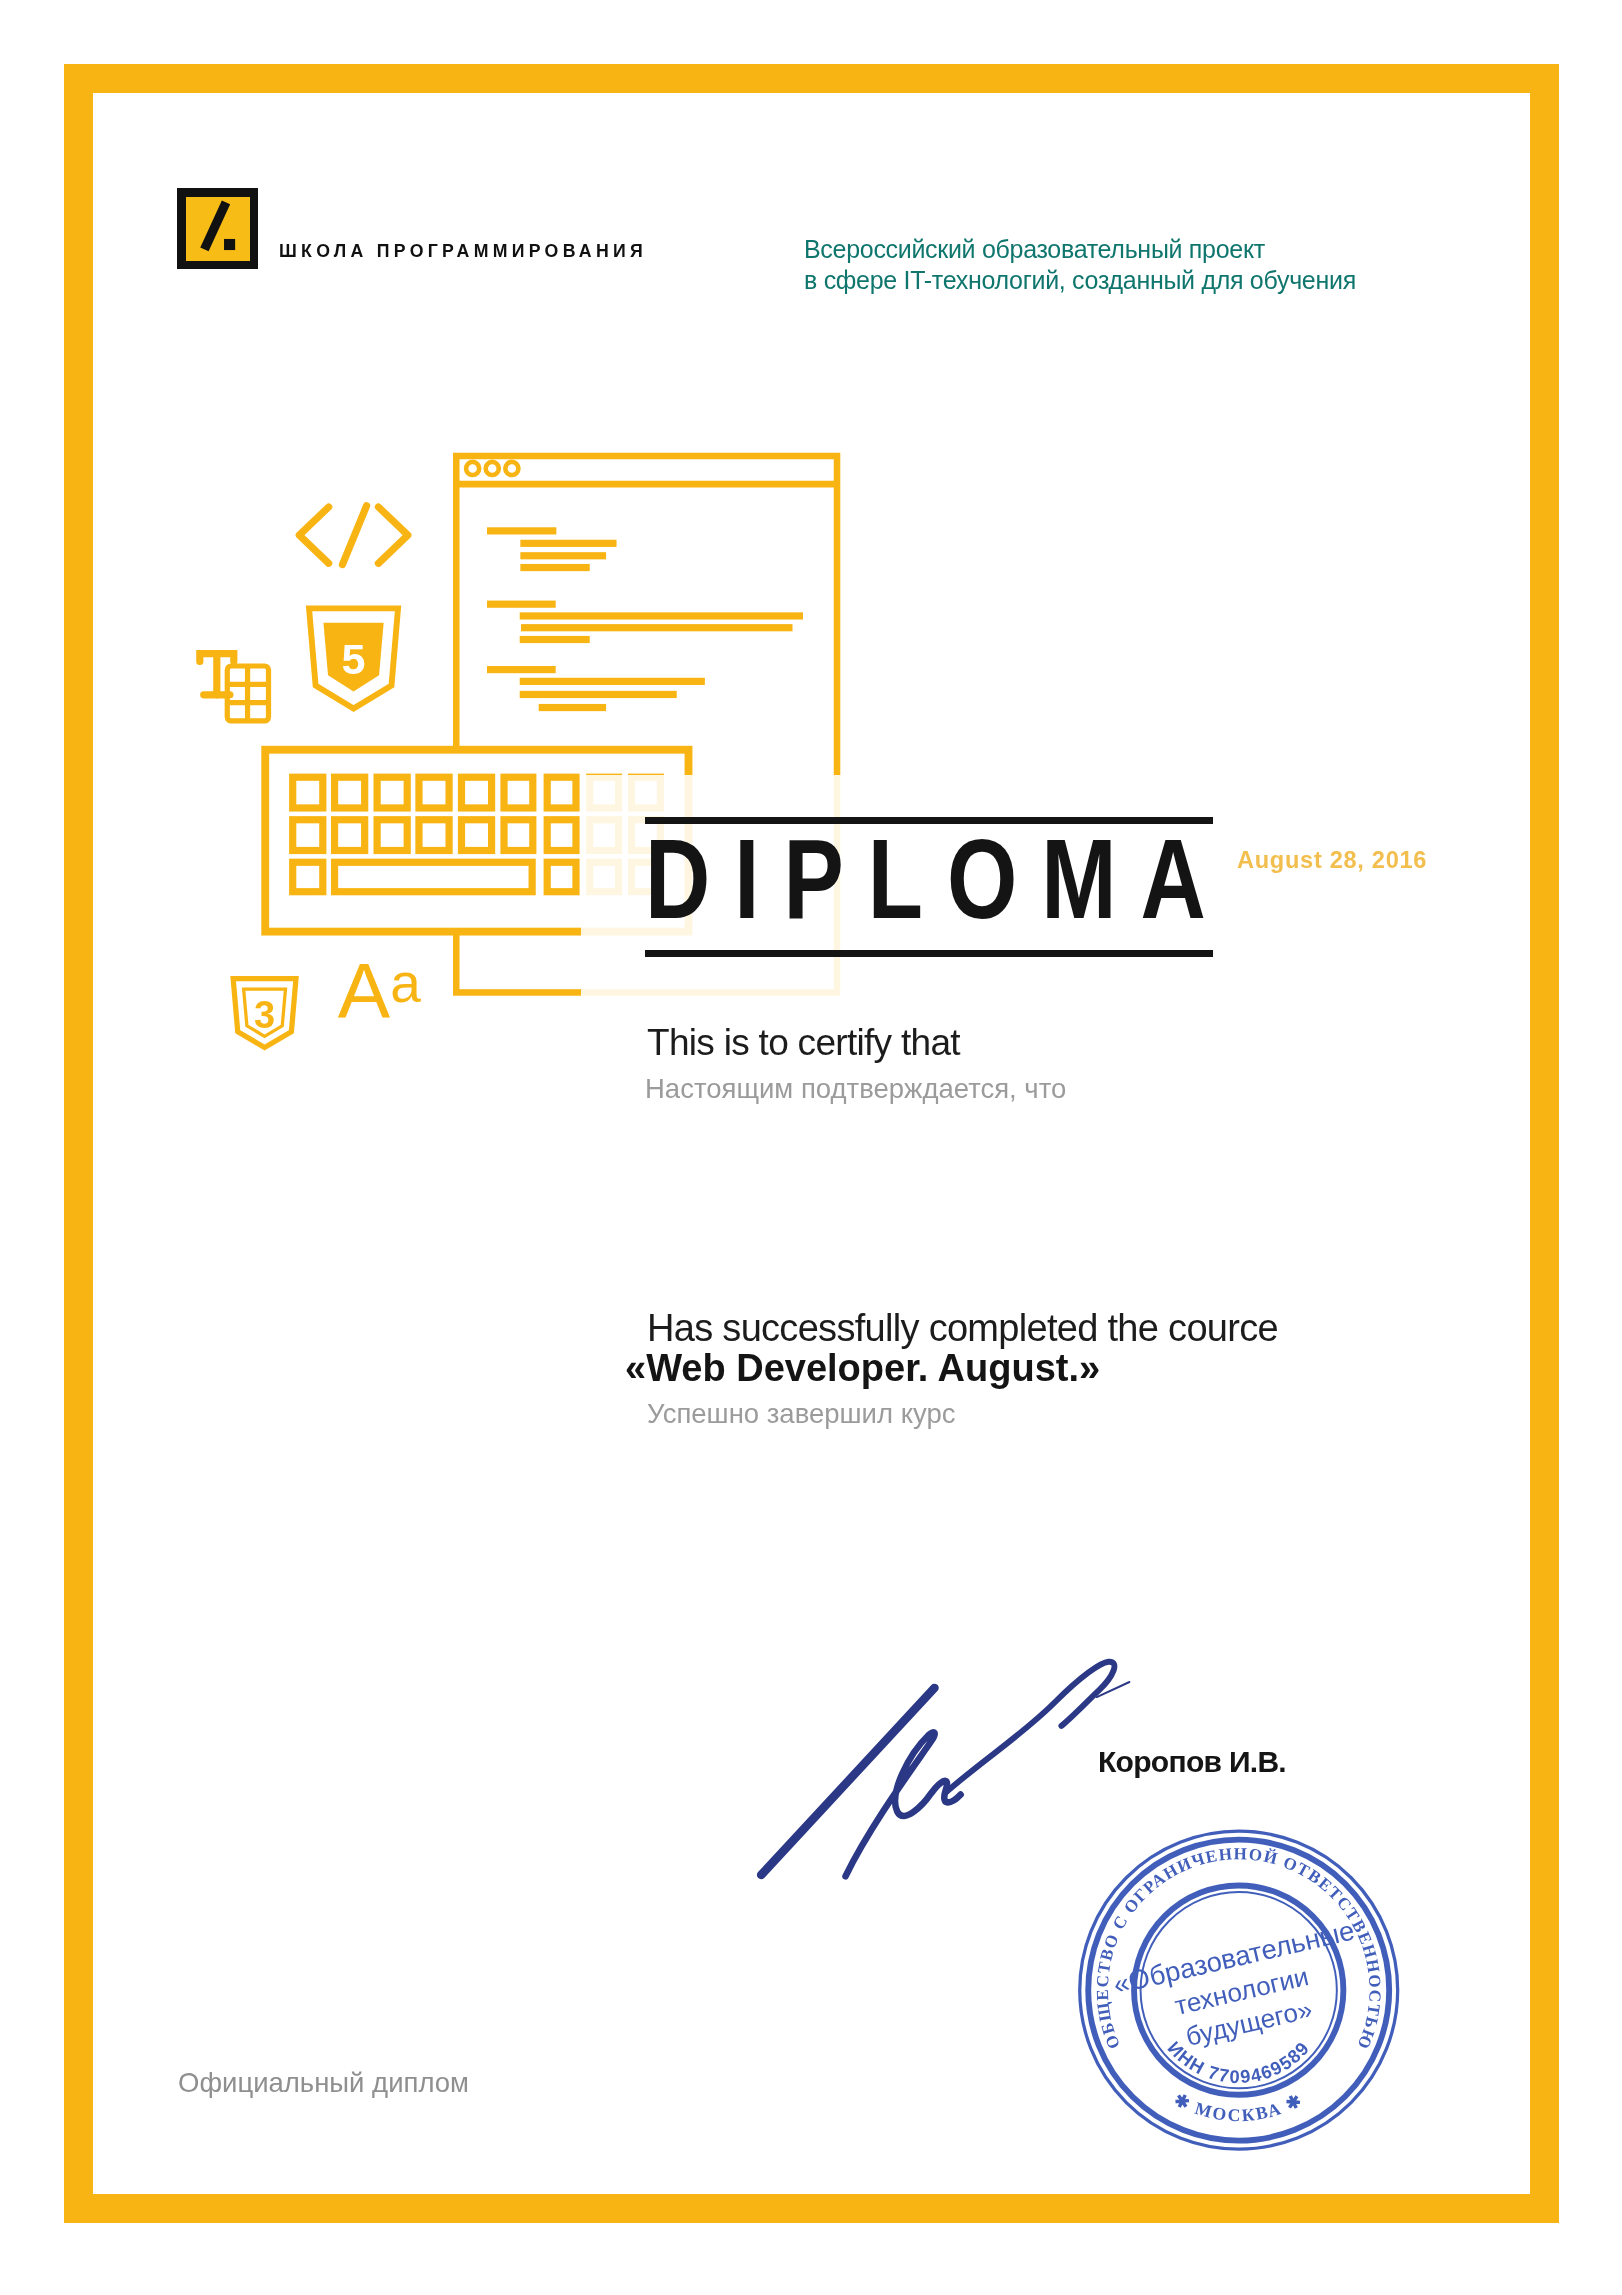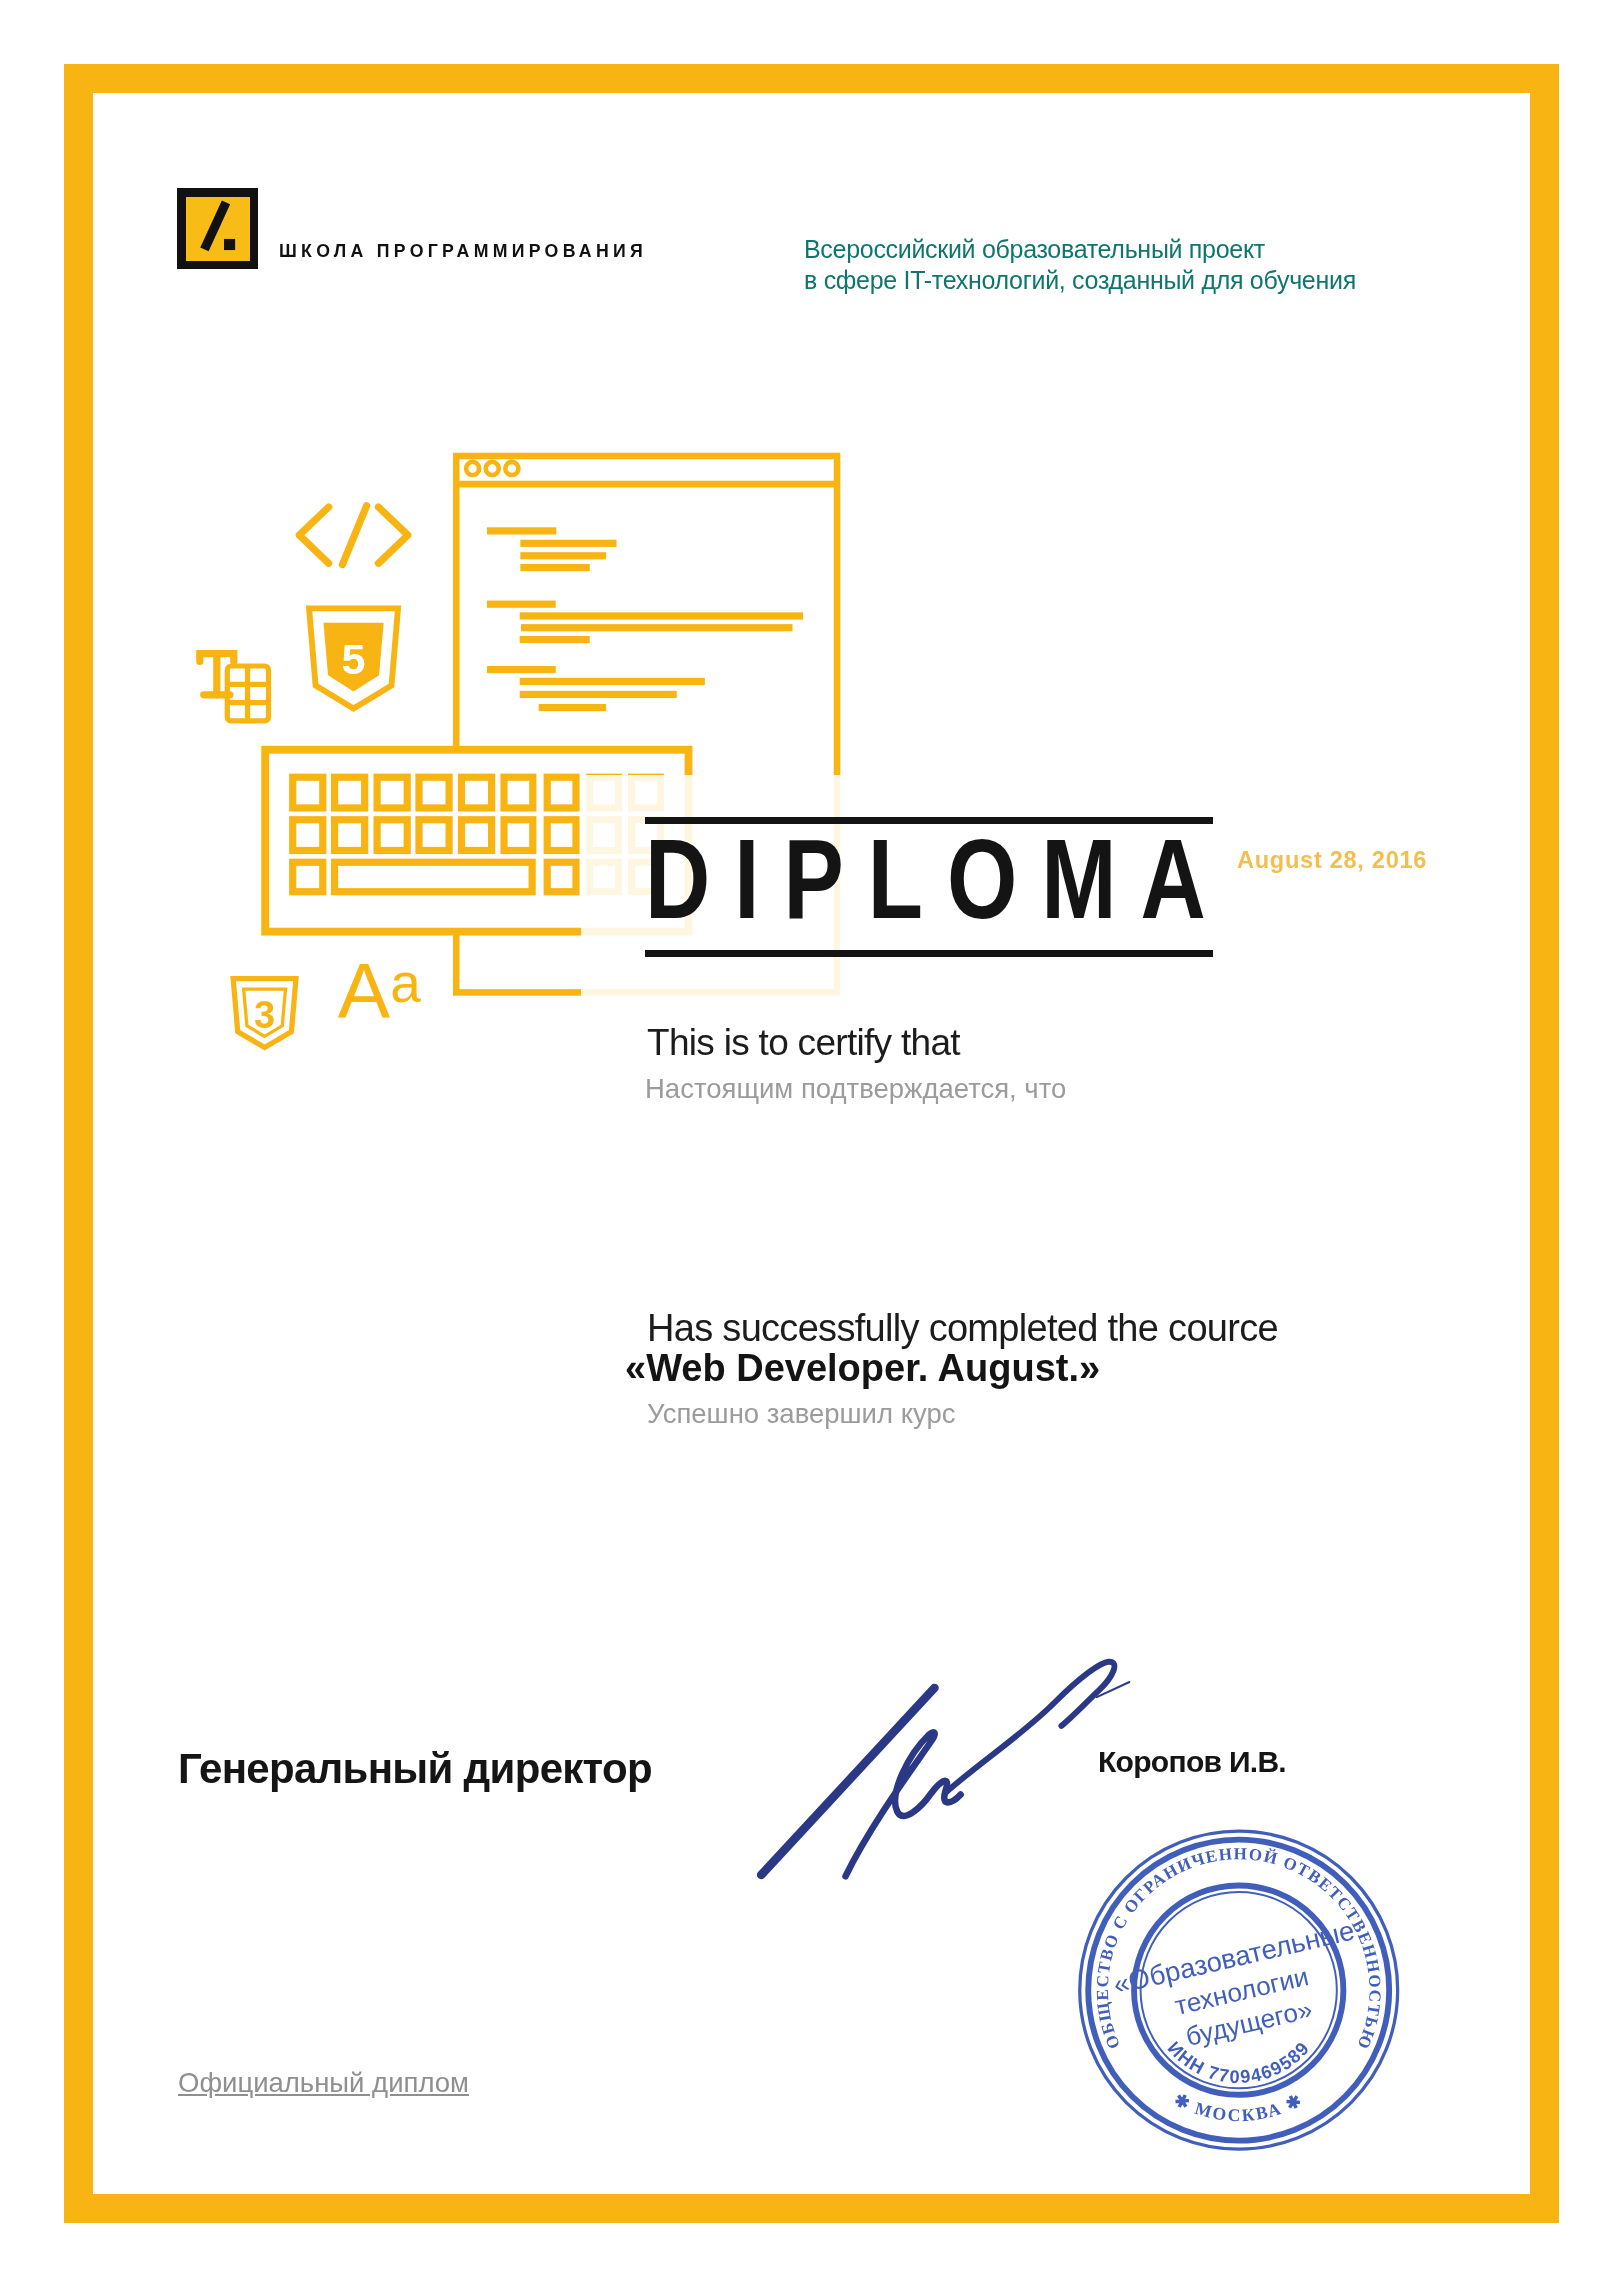--- a/index.html
+++ b/index.html
@@ -33,21 +33,21 @@
   .certify-ru{left:645px; top:1073px; font-size:27.5px; color:#9b9b9b; z-index:3;}
   
   .completed-en{left:647px; top:1307px; font-size:38px; color:#1c1c1c; letter-spacing:-0.7px; z-index:3;}
   .course-title{left:625px; top:1347px; font-size:38px; font-weight:700; color:#141414; z-index:3;}
   .completed-ru{left:647px; top:1398px; font-size:27.5px; color:#9b9b9b; z-index:3;}
   .course-title-ru{left:631px; top:1433px; font-size:27.5px; color:#9b9b9b; z-index:3;}
   
   .signer-role{left:178px; top:1745px; font-size:42px; font-weight:700; color:#151515; letter-spacing:-0.7px; z-index:3;}
   .signer-name{left:1098px; top:1745px; font-size:30px; font-weight:700; color:#151515; letter-spacing:-0.7px; z-index:3;}
   
-  .footer{left:178px; top:2064px; font-size:27.5px; line-height:37px; color:#8f8f8f; z-index:3;text-decoration:underline;}
+  .footer{left:178px; top:2064px; font-size:27.5px; line-height:37px; color:#8f8f8f; z-index:3;}
   
   .art{left:0; top:0; width:1623px; height:2295px; z-index:1;}
   .ink{left:0; top:0; width:1623px; height:2295px; z-index:4;}
   .art text{font-family:"Liberation Sans", sans-serif;}
   .stamp-serif{font-family:"Liberation Serif", serif; font-weight:700;}
   .stamp-sans{font-family:"Liberation Sans", sans-serif; font-weight:700;}
 </style>
 </head>
 <body>
 
@@ -170,21 +170,20 @@
   <div class="abs diploma-title">DIPLOMA</div>
   <div class="abs rule rule-bottom"></div>
   <div class="abs diploma-date">August 28, 2016</div>
   <div class="abs certify-en">This is to certify that</div>
   <div class="abs certify-ru">Настоящим подтверждается, что</div>
 
   <div class="abs completed-en">Has successfully completed the cource</div>
   <div class="abs course-title">«Web Developer. August.»</div>
   <div class="abs completed-ru">Успешно завершил курс</div>
 
-  <div class="abs signer-role">Генеральный директор</div>
   <div class="abs signer-name">Коропов И.В.</div>
 
   <svg class="abs ink" viewBox="0 0 2480 3508">
 
     <g stroke="#2B3886" fill="none" stroke-linecap="round" stroke-linejoin="round">
       <path d="M1163 2866 L1428 2580" stroke-width="13"></path>
       <path d="M1292 2868 C1330 2790 1398 2698 1424 2660 C1432 2648 1428 2644 1419 2652
                C1388 2682 1358 2742 1371 2769 C1381 2789 1410 2760 1423 2741
                C1437 2722 1453 2712 1445 2737 C1437 2762 1454 2758 1468 2743" stroke-width="10"></path>
       <path d="M1444 2741 C1502 2690 1562 2652 1612 2602 C1652 2562 1682 2541 1694 2540

